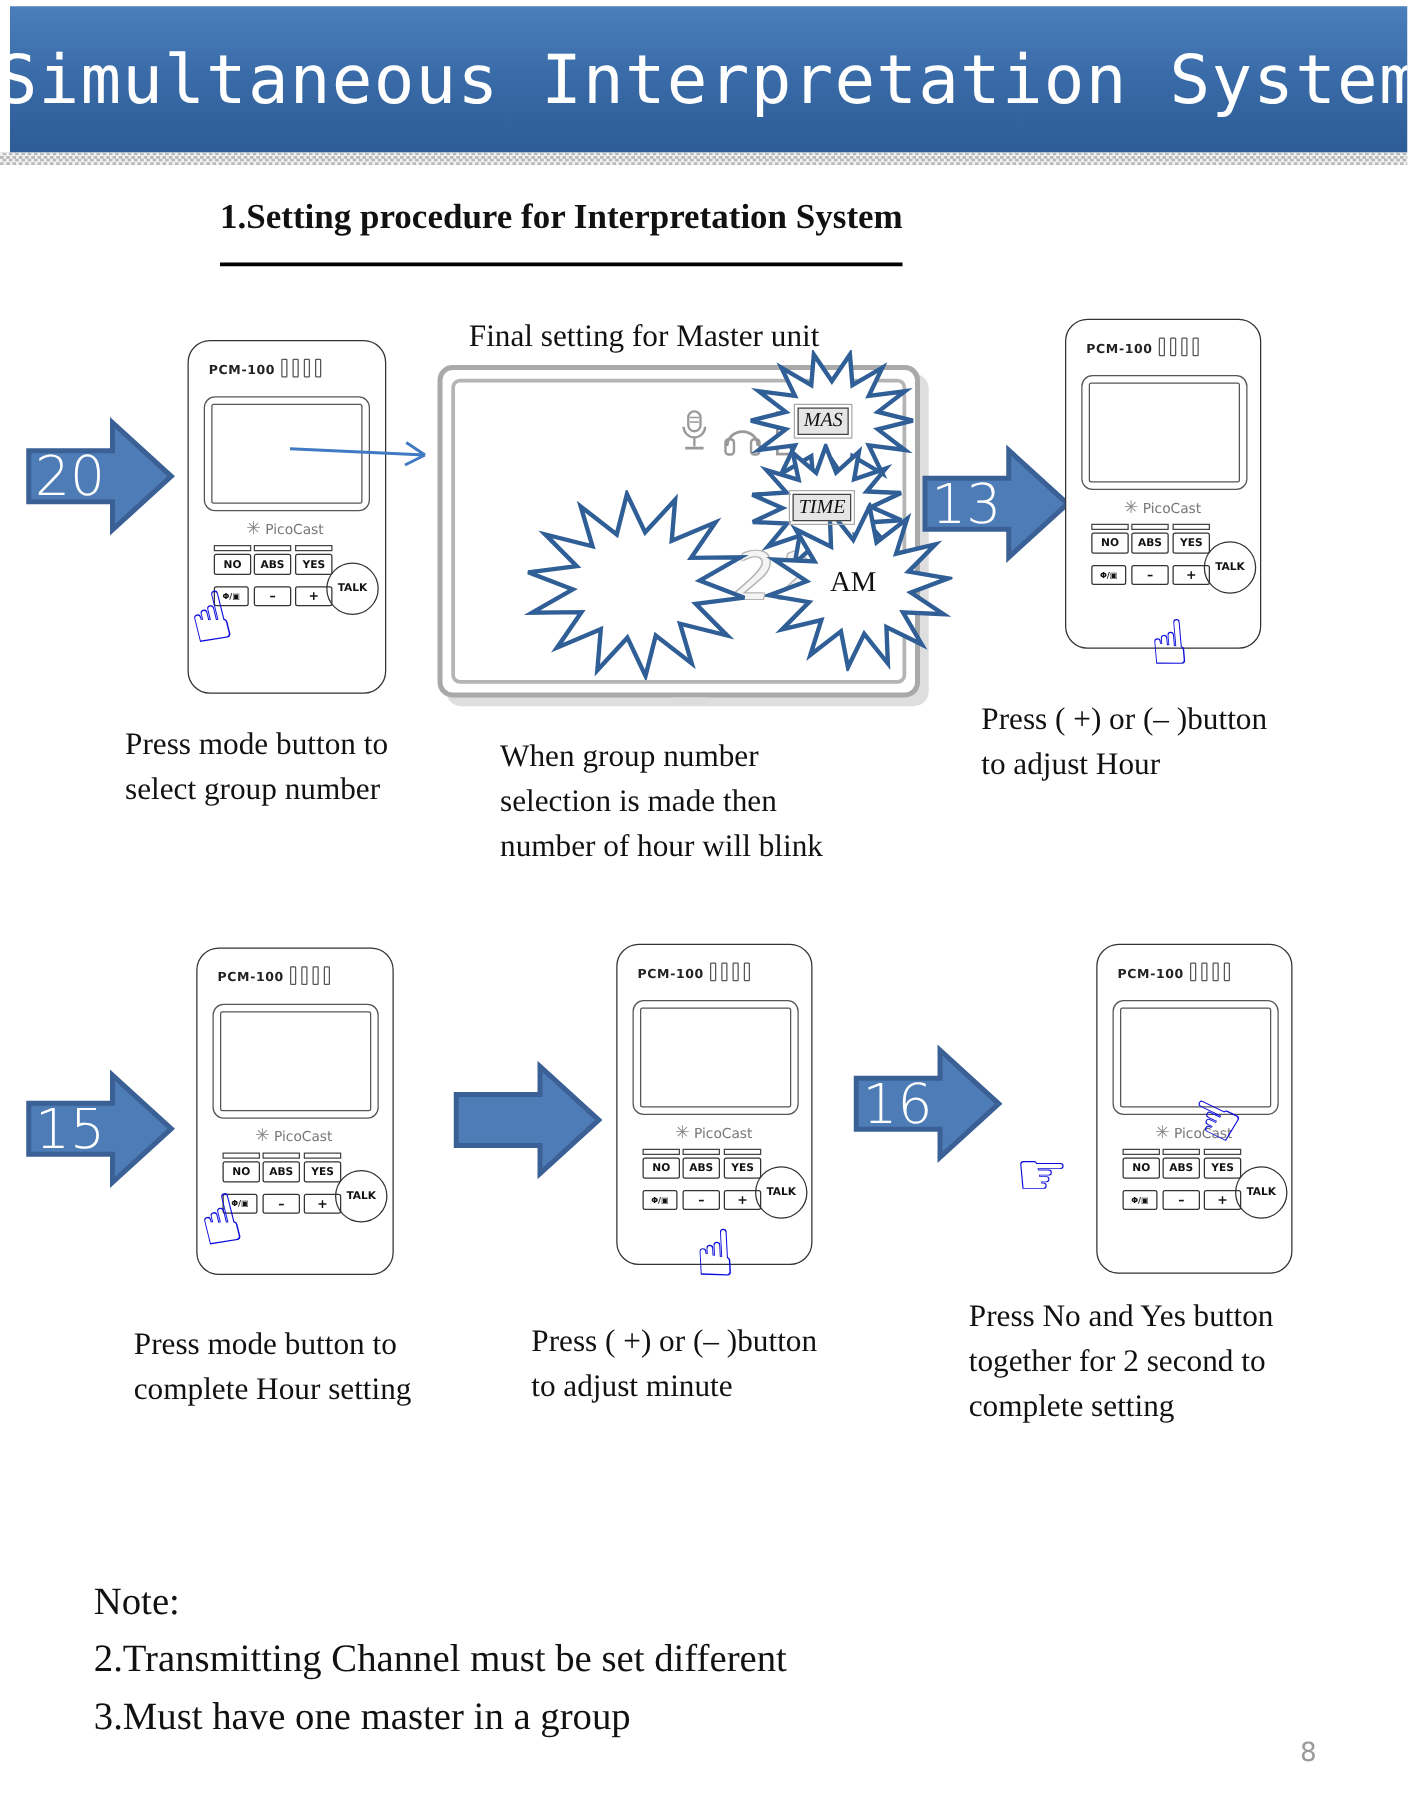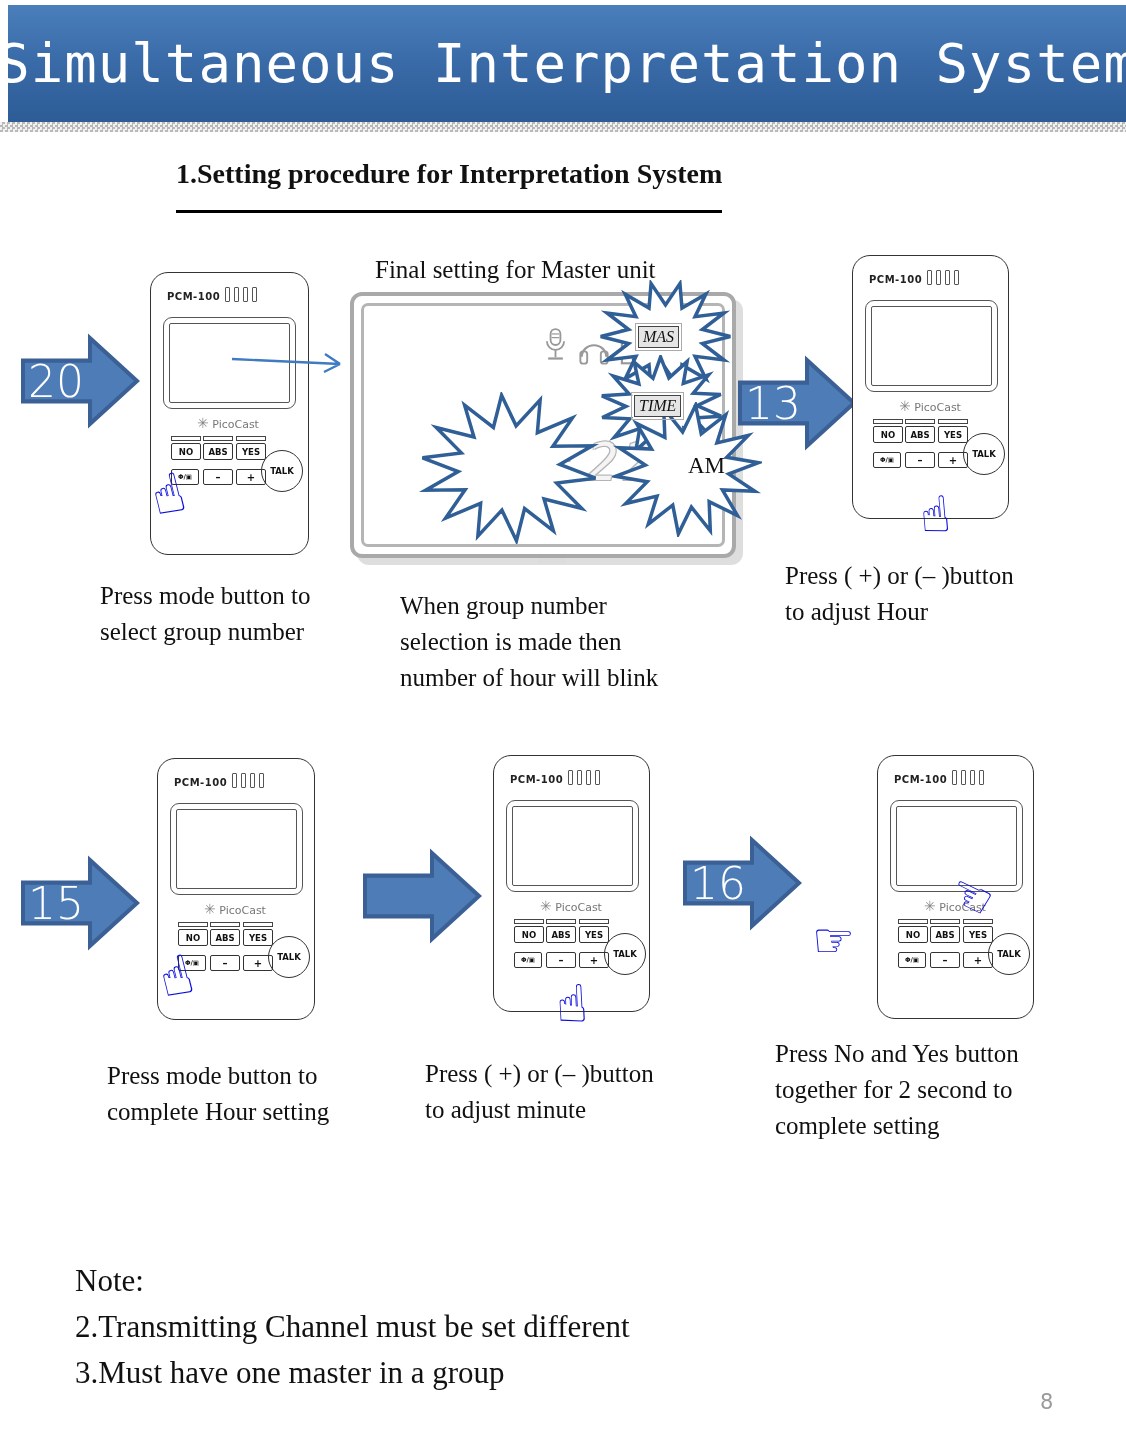--- a/index.html
+++ b/index.html
@@ -67,21 +67,21 @@
     font-style:italic;font-size:52px;letter-spacing:5px;color:#f4f4f4;
     text-shadow:-1px -1px 0 #b4b4b4,1px -1px 0 #b4b4b4,-1px 1px 0 #b4b4b4,1px 1px 0 #b4b4b4;}
   .smudge{left:538px;top:558px;width:28px;height:5px;background:#dcdcdc;}
 
   
   .star{z-index:20;}
   .star svg{position:absolute;inset:0;width:100%;height:100%;}
   .badge{position:absolute;z-index:25;font-size:16px;color:#111;background:#e5e5e5;
     border:1.5px solid #444;outline:1px solid #aaa;outline-offset:2px;
     padding:0 4px;line-height:20px;font-style:italic;}
-  .am-label{position:absolute;z-index:25;font-size:23px;color:#111;margin-left:24px;}
+  .am-label{position:absolute;z-index:25;font-size:23px;color:#111;}
 
   
   .caption{font-size:25px;line-height:36px;white-space:pre-line;}
   .note{left:75px;top:1258px;font-size:31px;line-height:46px;}
   .page-num{left:1040px;top:1390px;font-family:"DejaVu Sans",sans-serif;
     font-size:21px;color:#9a9a9a;}
 
   .thin-arrow{left:228px;top:348px;width:126px;height:28px;z-index:15;}
 </style>
 </head>

